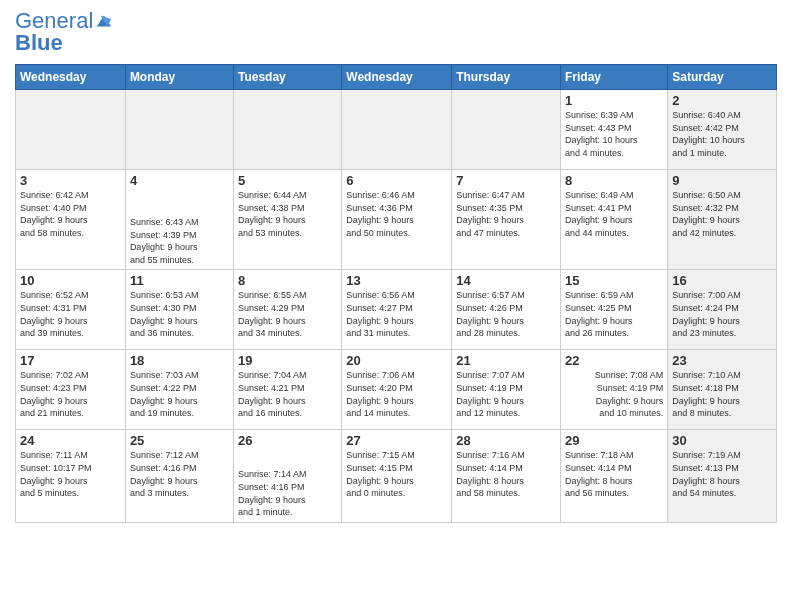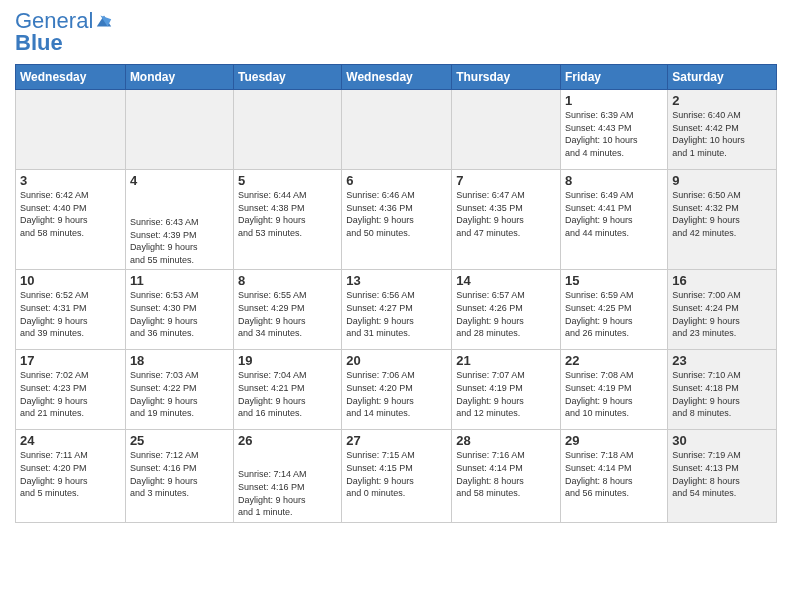--- a/index.html
+++ b/index.html
@@ -238,38 +238,38 @@
           </td>
           <td>
             <span class="day-num">21</span>
             <div class="day-detail" style="white-space: pre-line;">Sunrise: 7:07 AM
 Sunset: 4:19 PM
 Daylight: 9 hours
 and 12 minutes.</div>
           </td>
           <td>
             <span class="day-num">22</span>
-            <div class="day-detail" style="white-space: pre-line;">Sunrise: 7:08 AM
+            <div class="day-detail" style="white-space: pre-line; text-align: right;">Sunrise: 7:08 AM
 Sunset: 4:19 PM
 Daylight: 9 hours
 and 10 minutes.</div>
           </td>
           <td class="shaded">
             <span class="day-num">23</span>
             <div class="day-detail" style="white-space: pre-line;">Sunrise: 7:10 AM
 Sunset: 4:18 PM
 Daylight: 9 hours
 and 8 minutes.</div>
           </td>
         </tr>
         <tr>
           <td>
             <span class="day-num">24</span>
             <div class="day-detail" style="white-space: pre-line;">Sunrise: 7:11 AM
-Sunset: 4:20 PM
+Sunset: 10:17 PM
 Daylight: 9 hours
 and 5 minutes.</div>
           </td>
           <td>
             <span class="day-num">25</span>
             <div class="day-detail" style="white-space: pre-line;">Sunrise: 7:12 AM
 Sunset: 4:16 PM
 Daylight: 9 hours
 and 3 minutes.</div>
           </td>

